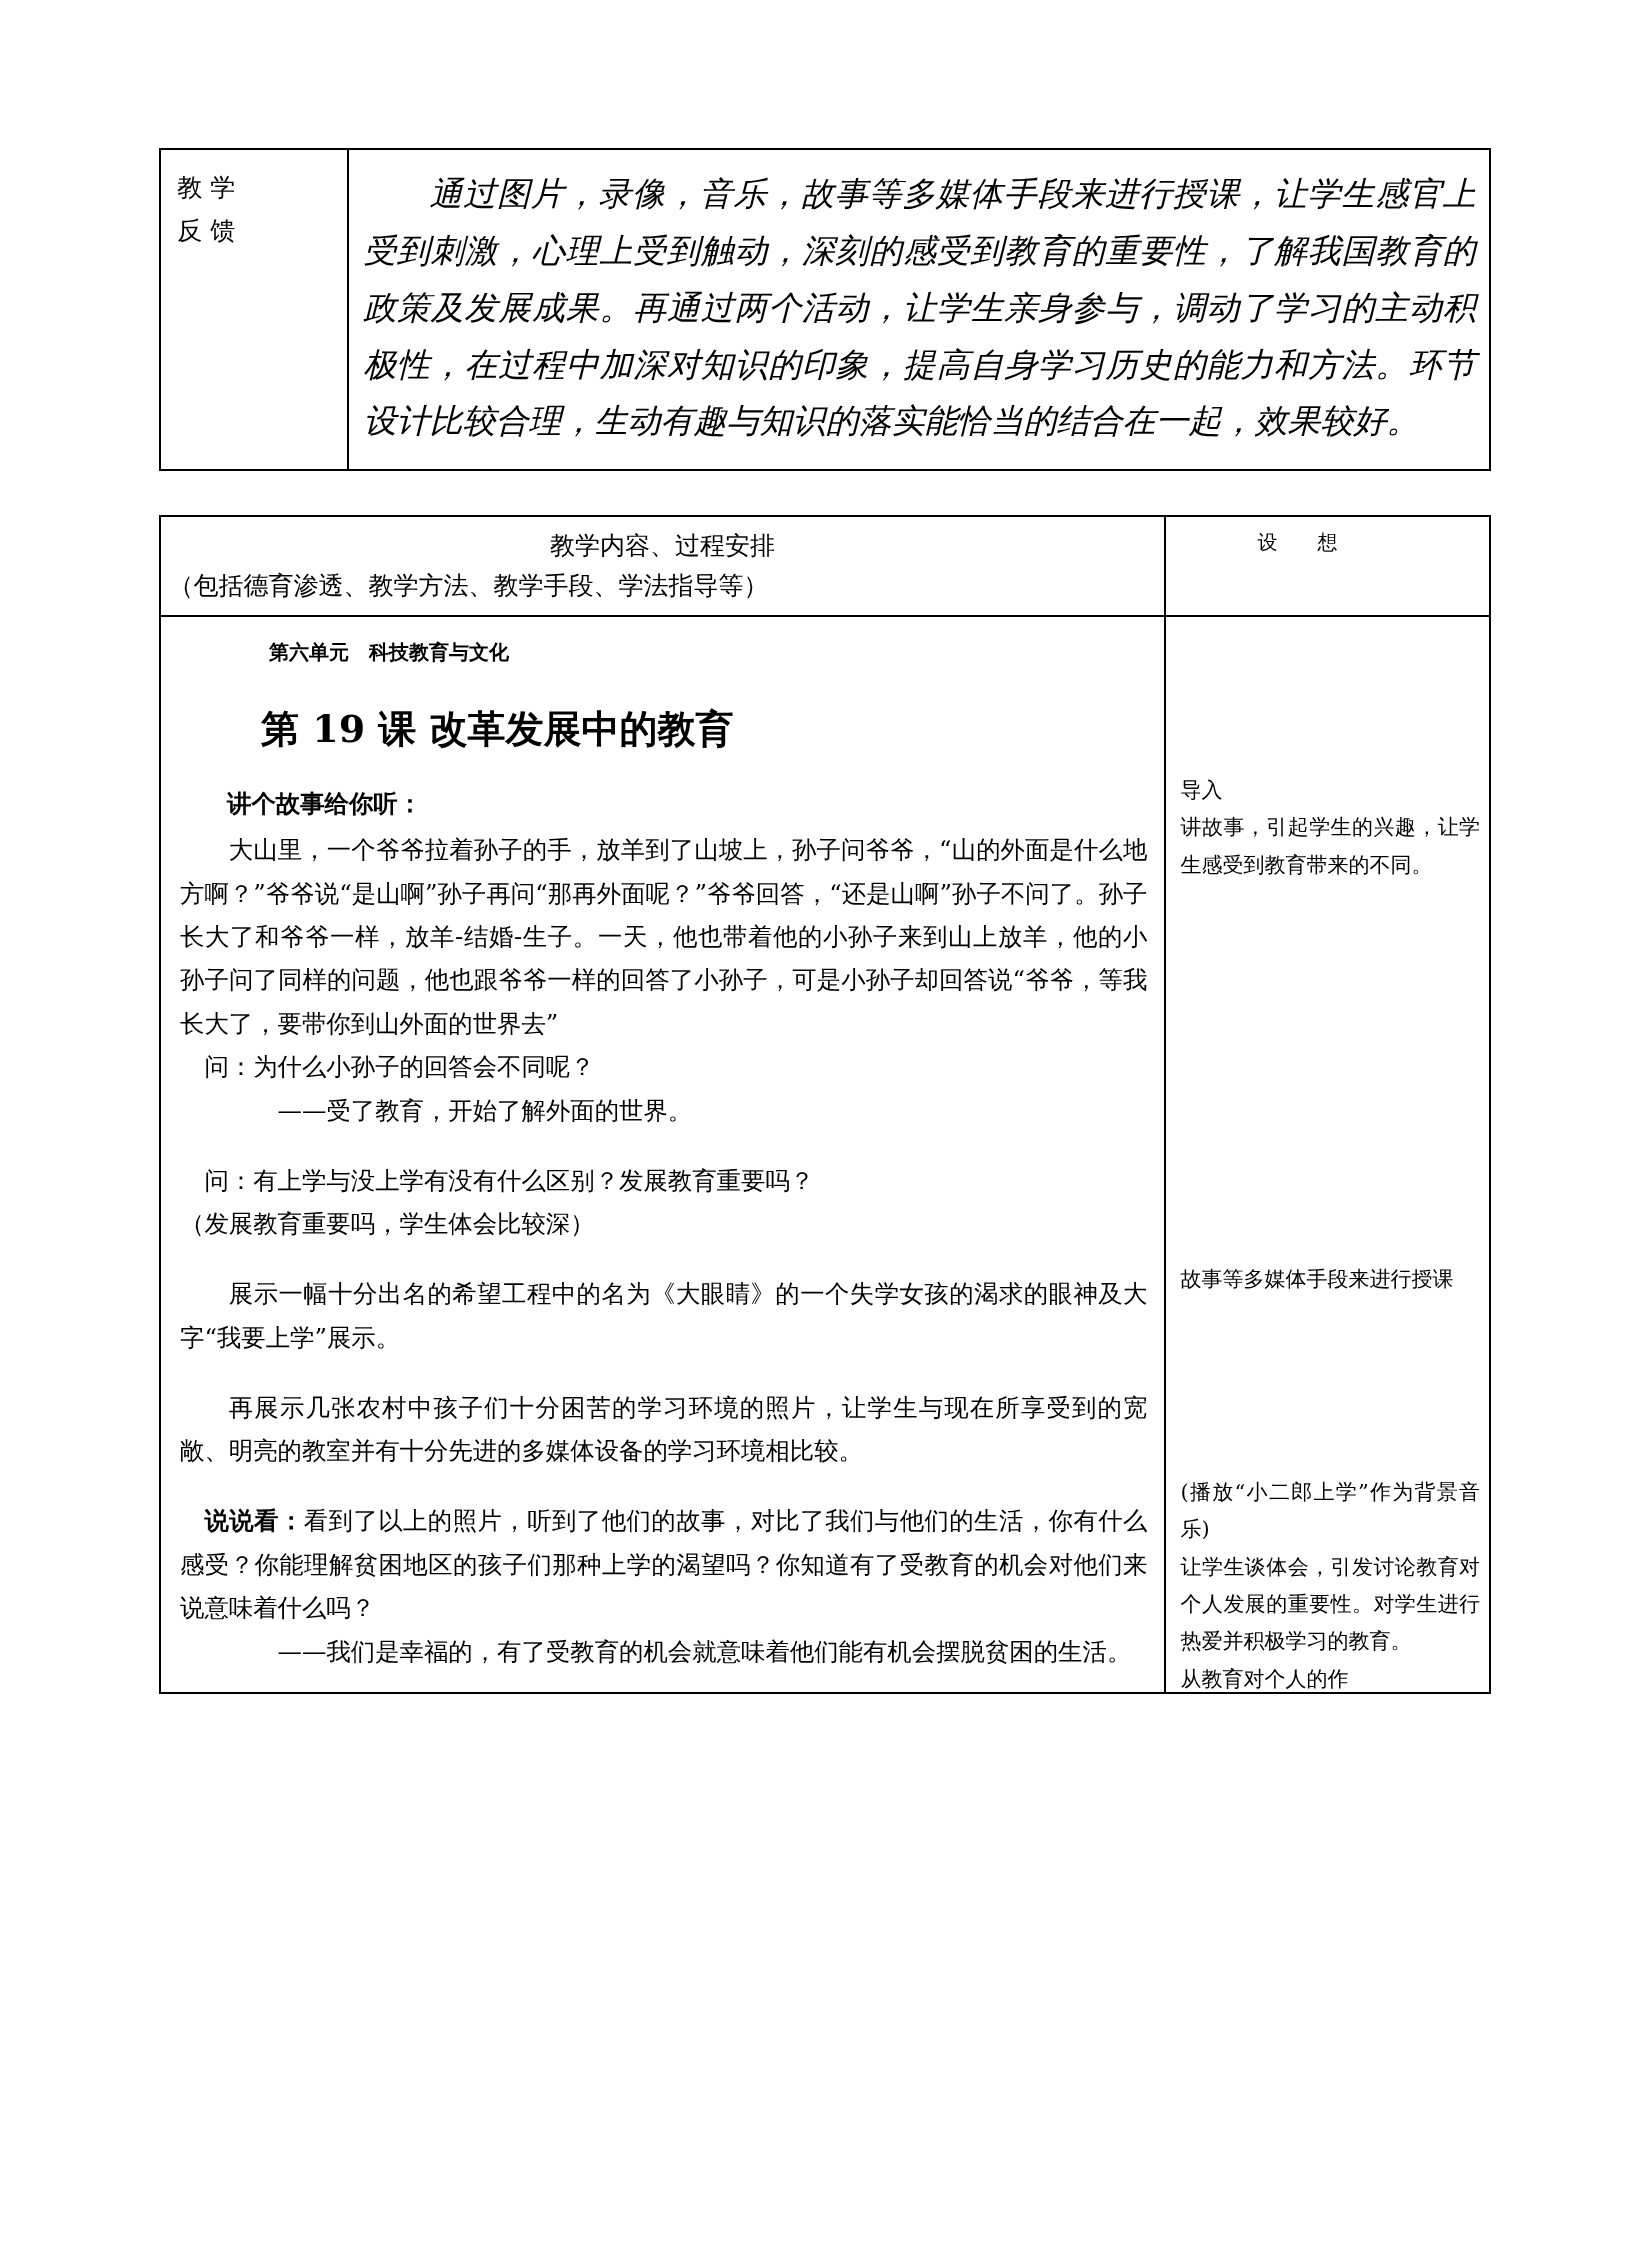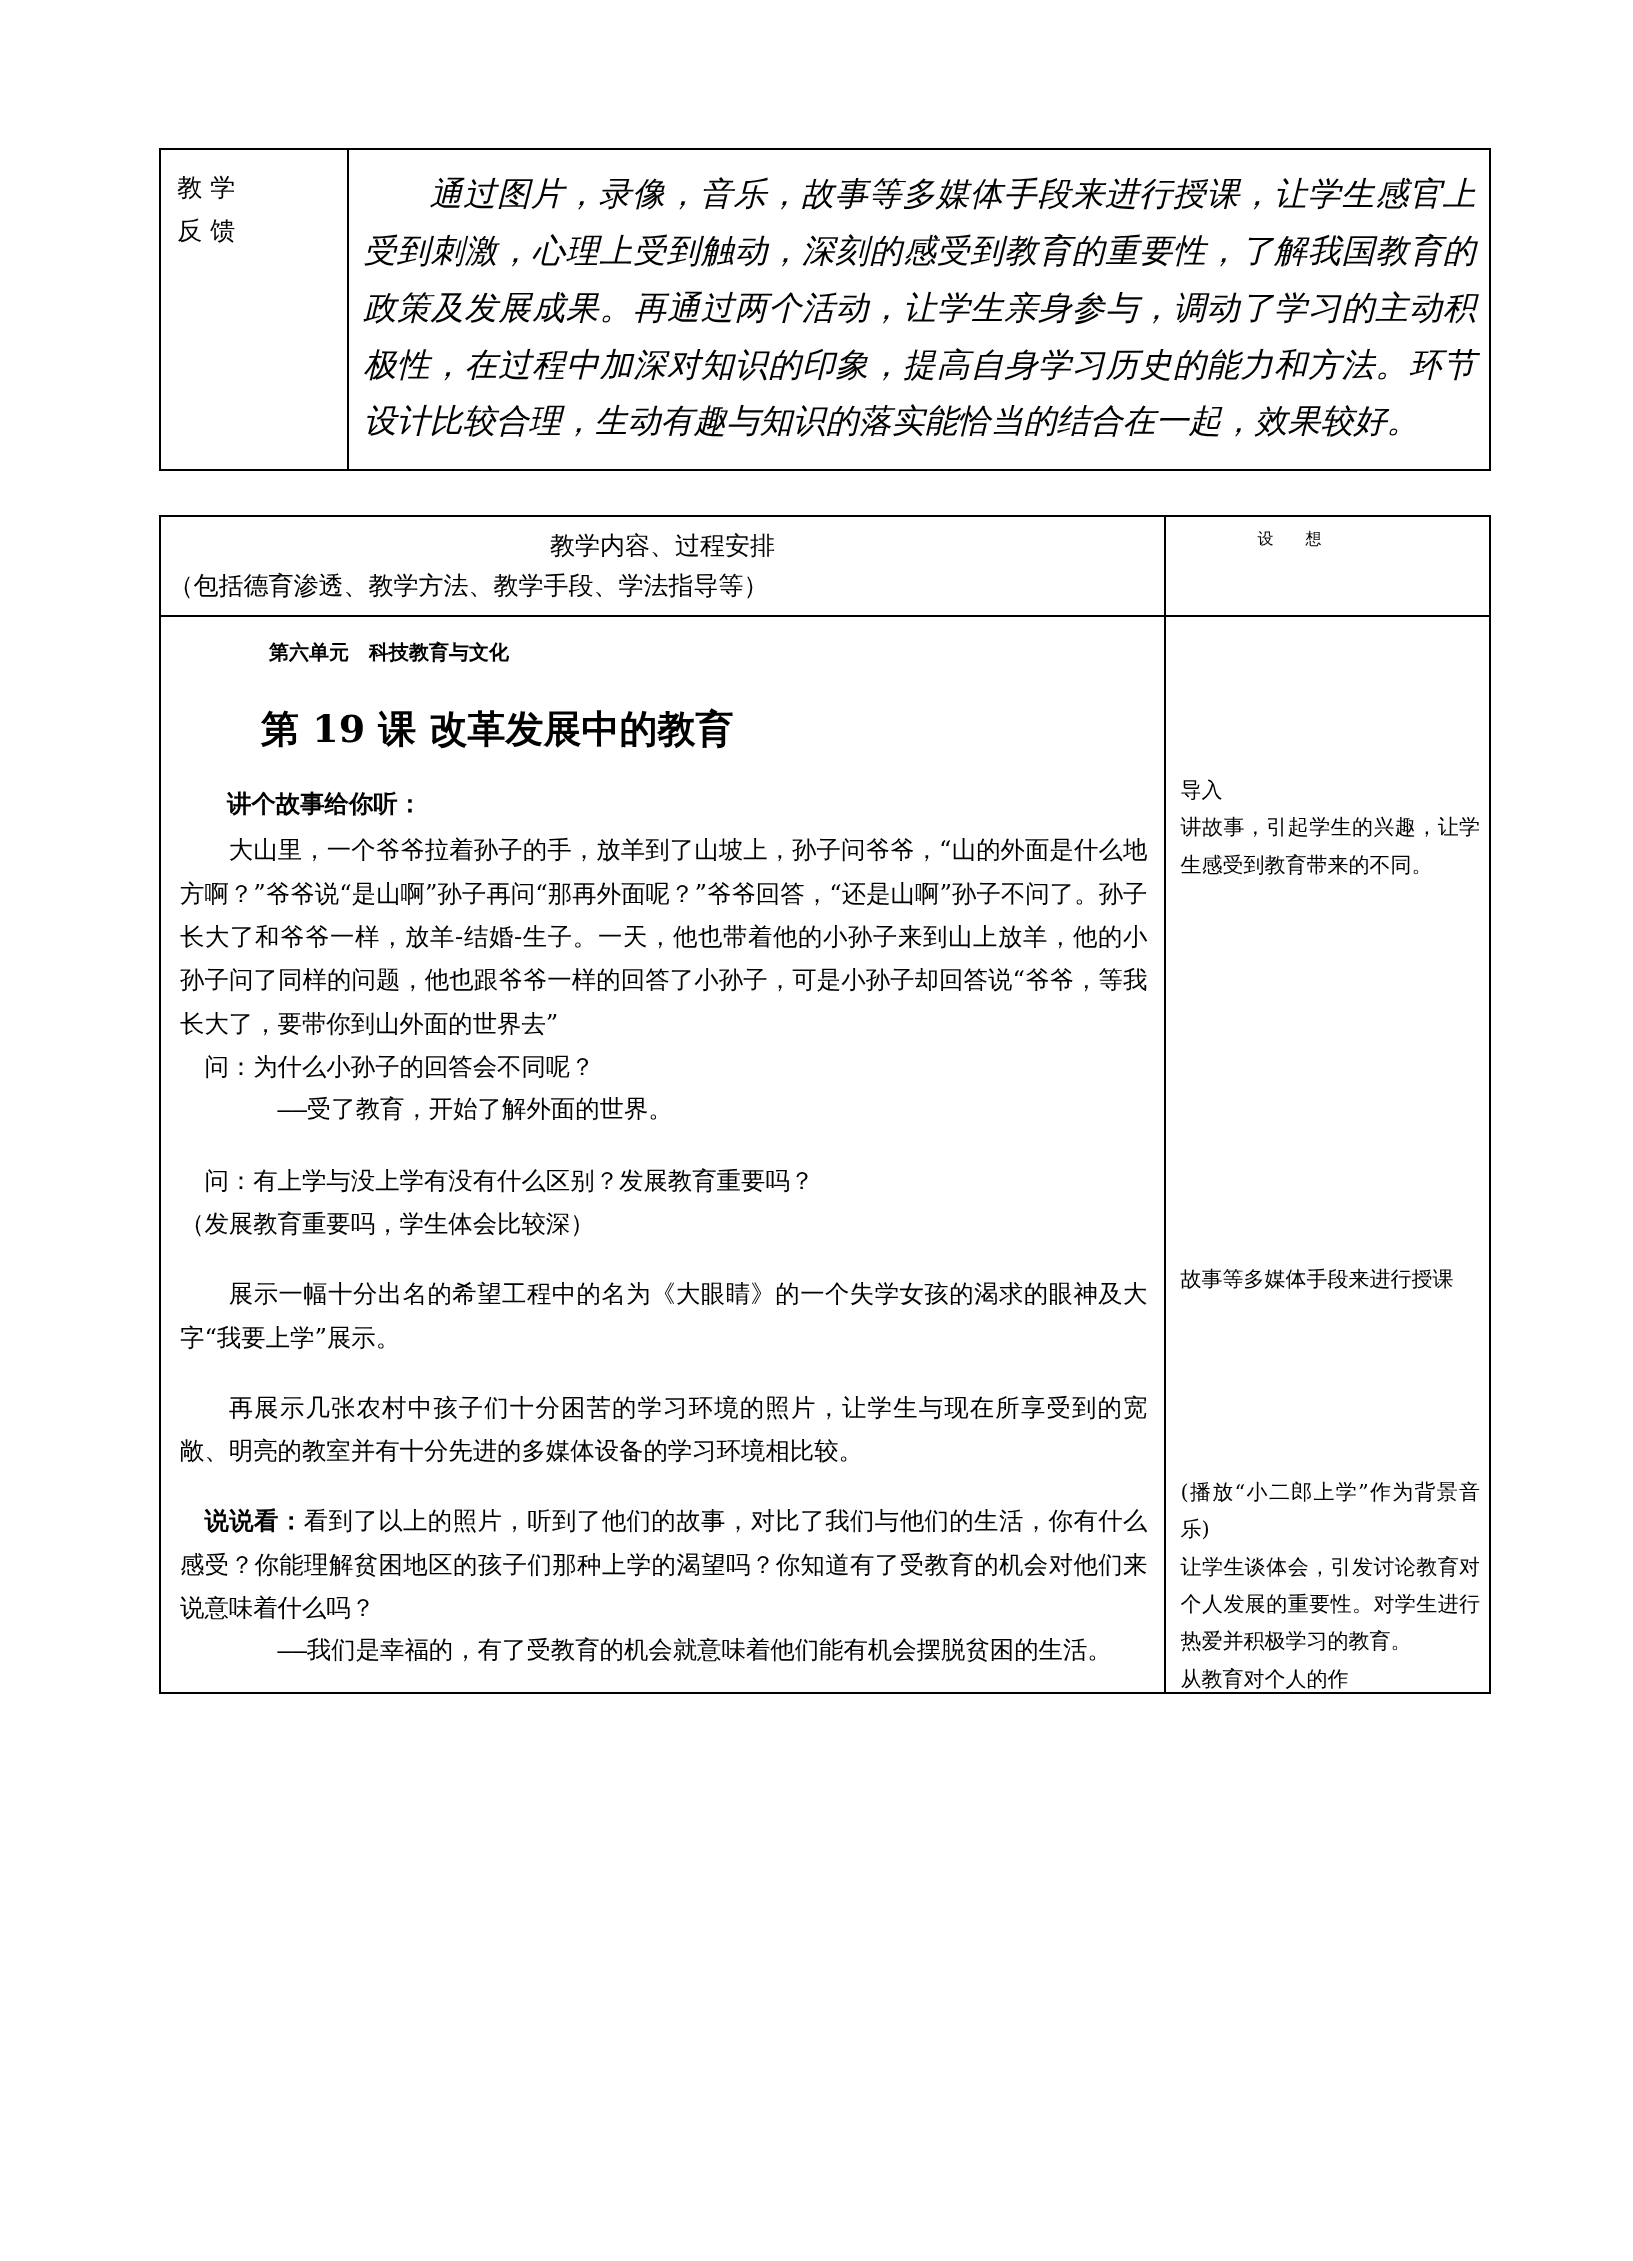--- a/index.html
+++ b/index.html
@@ -71,21 +71,21 @@
     line-height: 1.6;
     padding: 8.9px 7.4px 8.9px 7.4px;
   }
   .hdr-left .line1 {
     text-align: center;
   }
   .hdr-left .line2 {
     text-align: left;
   }
   .hdr-right {
-    font-size: 16px;
+    font-size: 20px;
     line-height: 1.6;
     padding: 8.9px 10.3px;
     text-align: center;
   }
   .hdr-right .sp {
     display: inline-flex;
     justify-content: space-between;
     width: 140px;
   }
   .body-left {
@@ -111,21 +111,21 @@
     margin-bottom: 19px !important;
   }
   .story-lead {
     font-weight: bold;
     margin-left: 47px !important;
     margin-bottom: 3px !important;
   }
   .ind2 { text-indent: 2em; }
   .ind0 { text-indent: 0; }
   .ind1 { text-indent: 1em; }
-  .ind4 { text-indent: 4em; font-family: Liberation Mono, monospace; }
+  .ind4 { text-indent: 4em; }
   .gap { height: 26.6px; }
   .bold { font-weight: bold; }
   .body-right {
     font-size: 21px;
     line-height: 1.78;
     padding: 0;
     position: relative;
   }
   .rnote {
     position: absolute;

